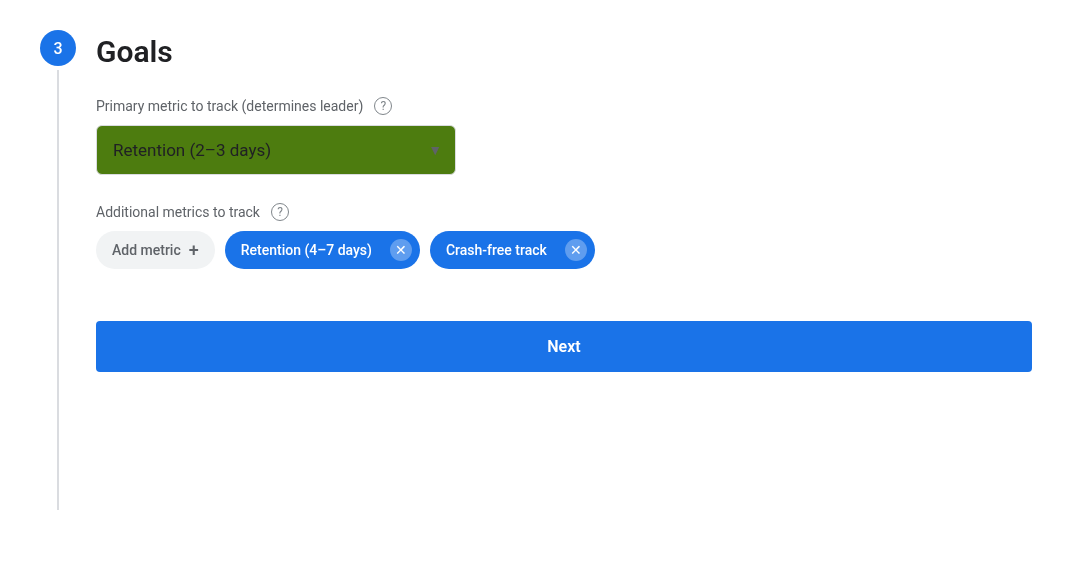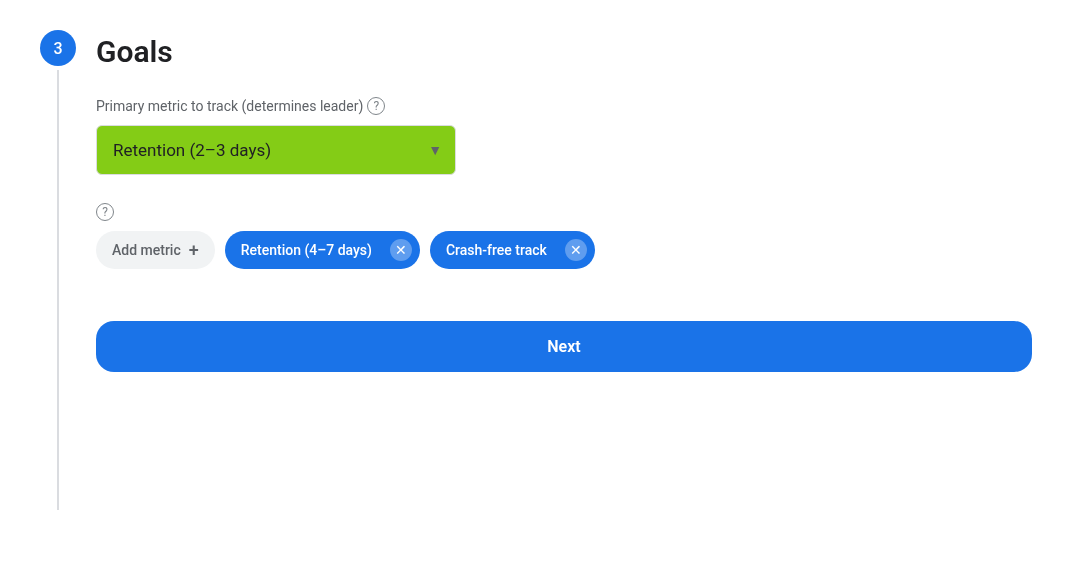--- a/index.html
+++ b/index.html
@@ -72,21 +72,21 @@
       color: #202124;
       margin-bottom: 28px;
     }
 
     .field-label {
       font-size: 14px;
       color: #5f6368;
       margin-bottom: 10px;
       display: flex;
       align-items: center;
-      gap: 4px;
+      gap: 11px;
     }
 
     .help-icon {
       width: 18px;
       height: 18px;
       border-radius: 50%;
       border: 1.5px solid #80868b;
       display: inline-flex;
       align-items: center;
       justify-content: center;
@@ -101,21 +101,21 @@
       width: 360px;
       margin-bottom: 28px;
     }
 
     .dropdown-select {
       width: 100%;
       padding: 14px 16px;
       font-size: 17px;
       font-weight: 400;
       color: #202124;
-      background: #84cc16;
+      background: #4d7c0f;
       border: 1.5px solid #dadce0;
       border-radius: 6px;
       appearance: none;
       cursor: pointer;
       outline: none;
       font-family: inherit;
     }
 
     .dropdown-arrow {
       position: absolute;
@@ -190,21 +190,21 @@
       justify-content: center;
       cursor: pointer;
       margin-right: 4px;
       flex-shrink: 0;
     }
 
     .next-button {
       background: #1a73e8;
       color: #fff;
       border: none;
-      border-radius: 18px;
+      border-radius: 4px;
       padding: 16px 48px;
       font-size: 16px;
       font-weight: 600;
       cursor: pointer;
       font-family: inherit;
       margin-top: 20px;
       min-width: 128px;
     }
   </style>
 </head>
@@ -234,20 +234,21 @@
         <option>Retention (2–3 days)</option>
         <option>Retention (4–7 days)</option>
         <option>Crash-free users</option>
         <option>Revenue</option>
       </select>
       <span class="dropdown-arrow">▼</span>
     </div>
 
     <div class="additional-section">
       <div class="field-label">
+        <span>Additional metrics to track</span>
         <span class="help-icon">
           <span>?</span>
         </span>
       </div>
 
       <div class="chips-row">
 
         <button class="add-metric-chip">
           <span>Add metric</span>
           <span class="plus-icon">+</span>

